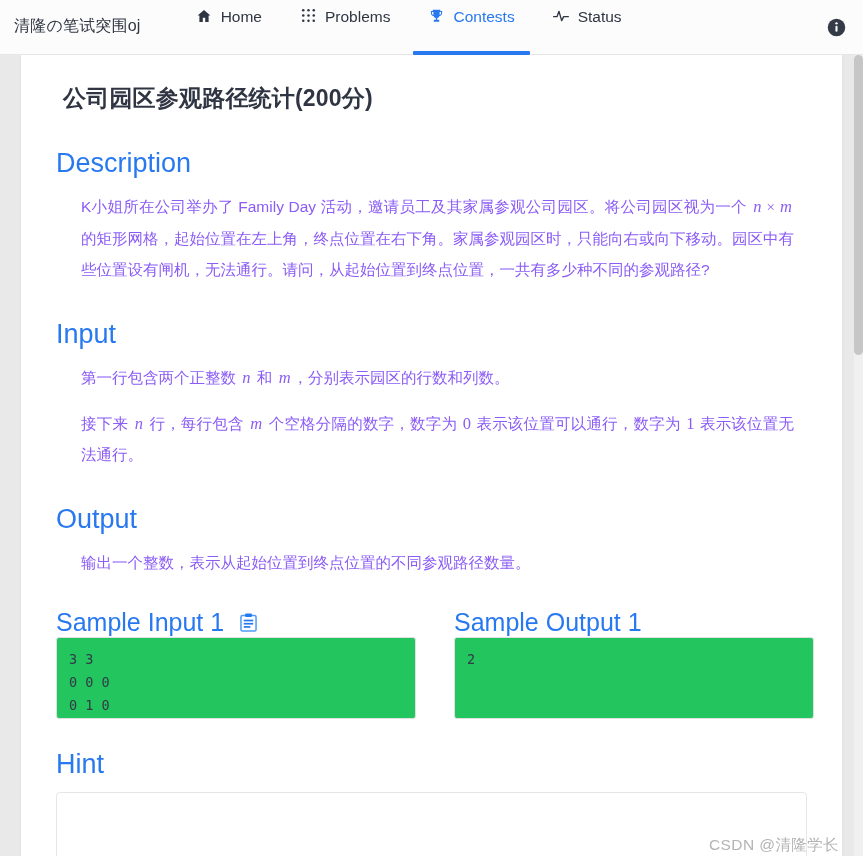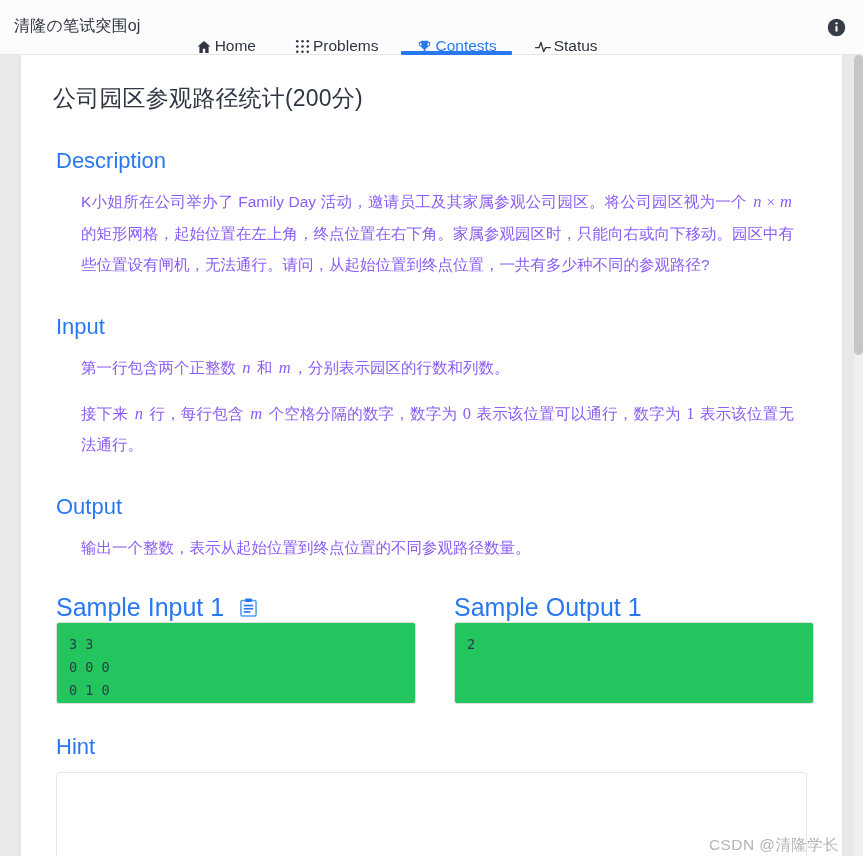--- a/index.html
+++ b/index.html
@@ -31,23 +31,23 @@
     white-space: nowrap;
     margin-right: 36px;
     line-height: 1;
     padding-bottom: 2px;
   }
 
   .nav-items { display: flex; align-items: stretch; height: 55px; }
 
   .nav-item {
     display: flex;
-    align-items: flex-end;
-    gap: 3px;
-    padding: 0 19px;
+    align-items: flex-start;
+    gap: 9px;
+    padding: 8px 19px;
     height: 55px;
     font-size: 15.5px;
     color: #2f3542;
     cursor: pointer;
     position: relative;
     white-space: nowrap;
   }
   .nav-item.active { color: #2878f0; }
   .nav-item.active::after {
     content: "";
@@ -80,28 +80,28 @@
     width: 821px;
     min-height: 801px;
     background: #ffffff;
     box-shadow: 0 1px 3px rgba(0,0,0,.07);
     padding: 26px 28px 0 28px;
   }
 
   .prob-title {
     font-size: 23px;
     color: #2f3542;
-    margin: 2px 0 0 4px;
-    font-weight: 400;
+    margin: 2px 0 0 14px;
+    font-weight: 700;
     letter-spacing: .2px;
   }
 
   .sec-head {
     color: #2878f0;
-    font-size: 22px;
+    font-size: 27px;
     font-weight: 400;
     margin: 34px 0 12px 7px;
     display: flex;
     align-items: center;
     gap: 11px;
   }
   .sec-head.tight { margin-top: 30px; }
 
   .body-text {
     font-size: 15.5px;

